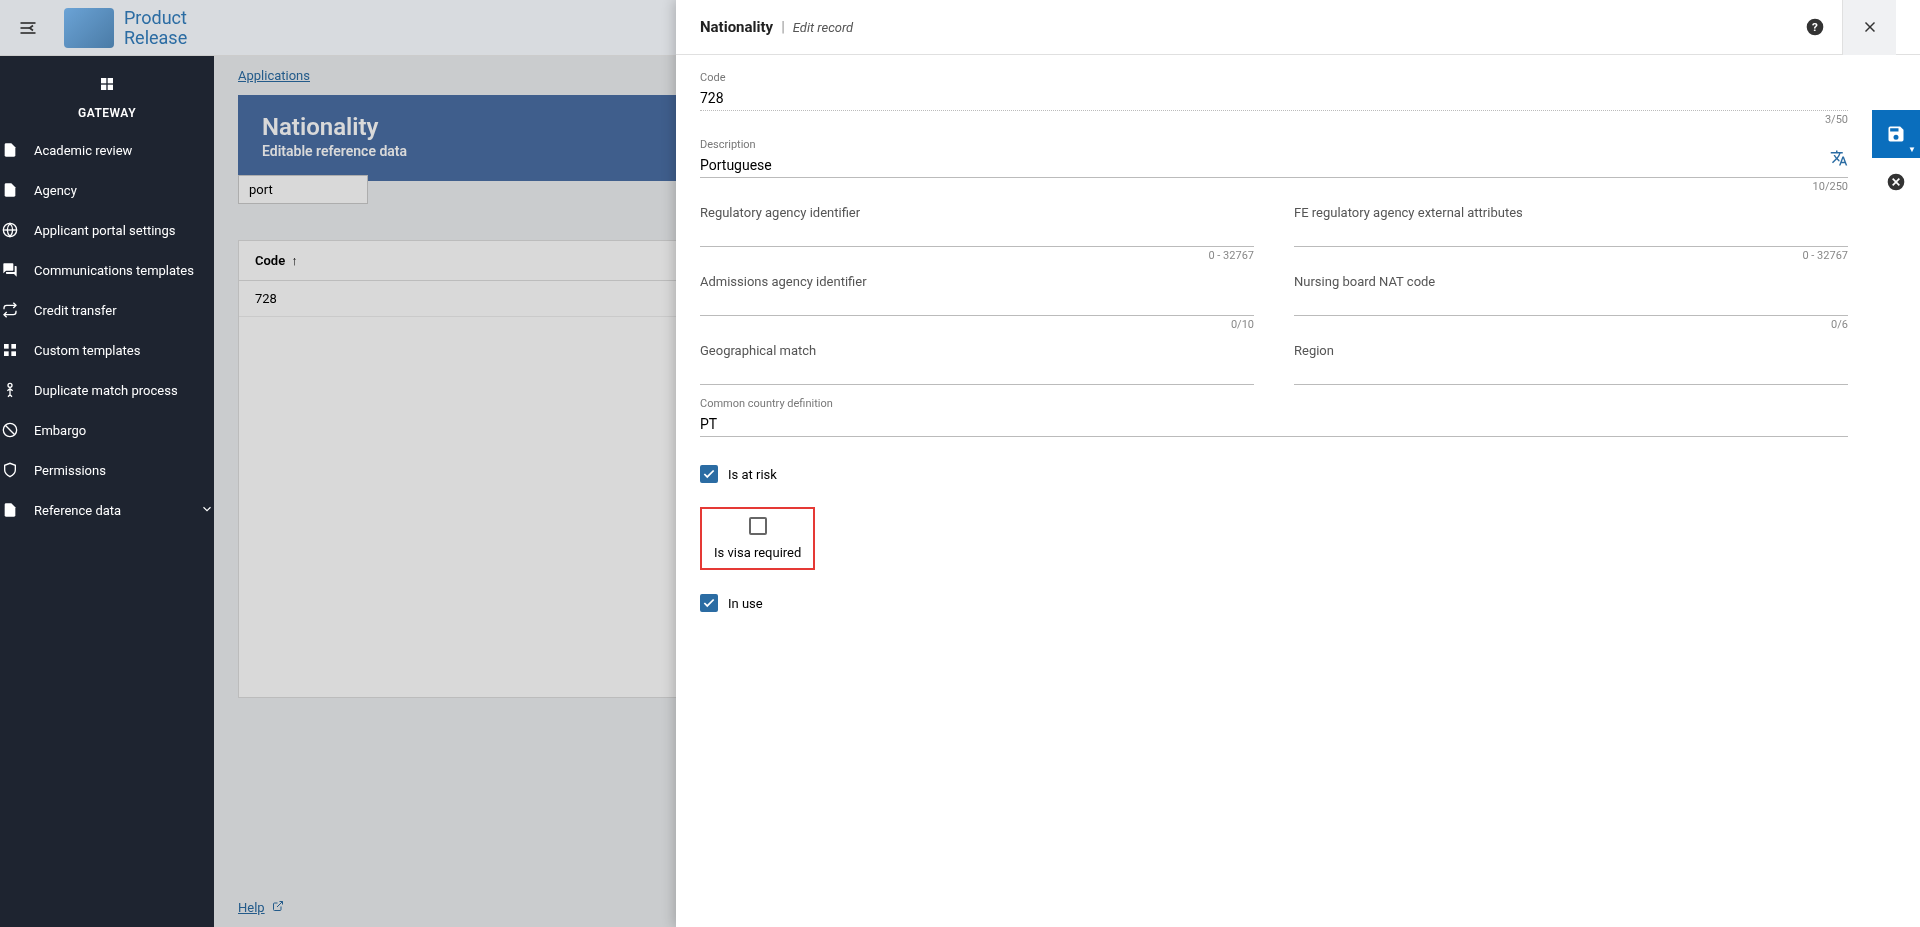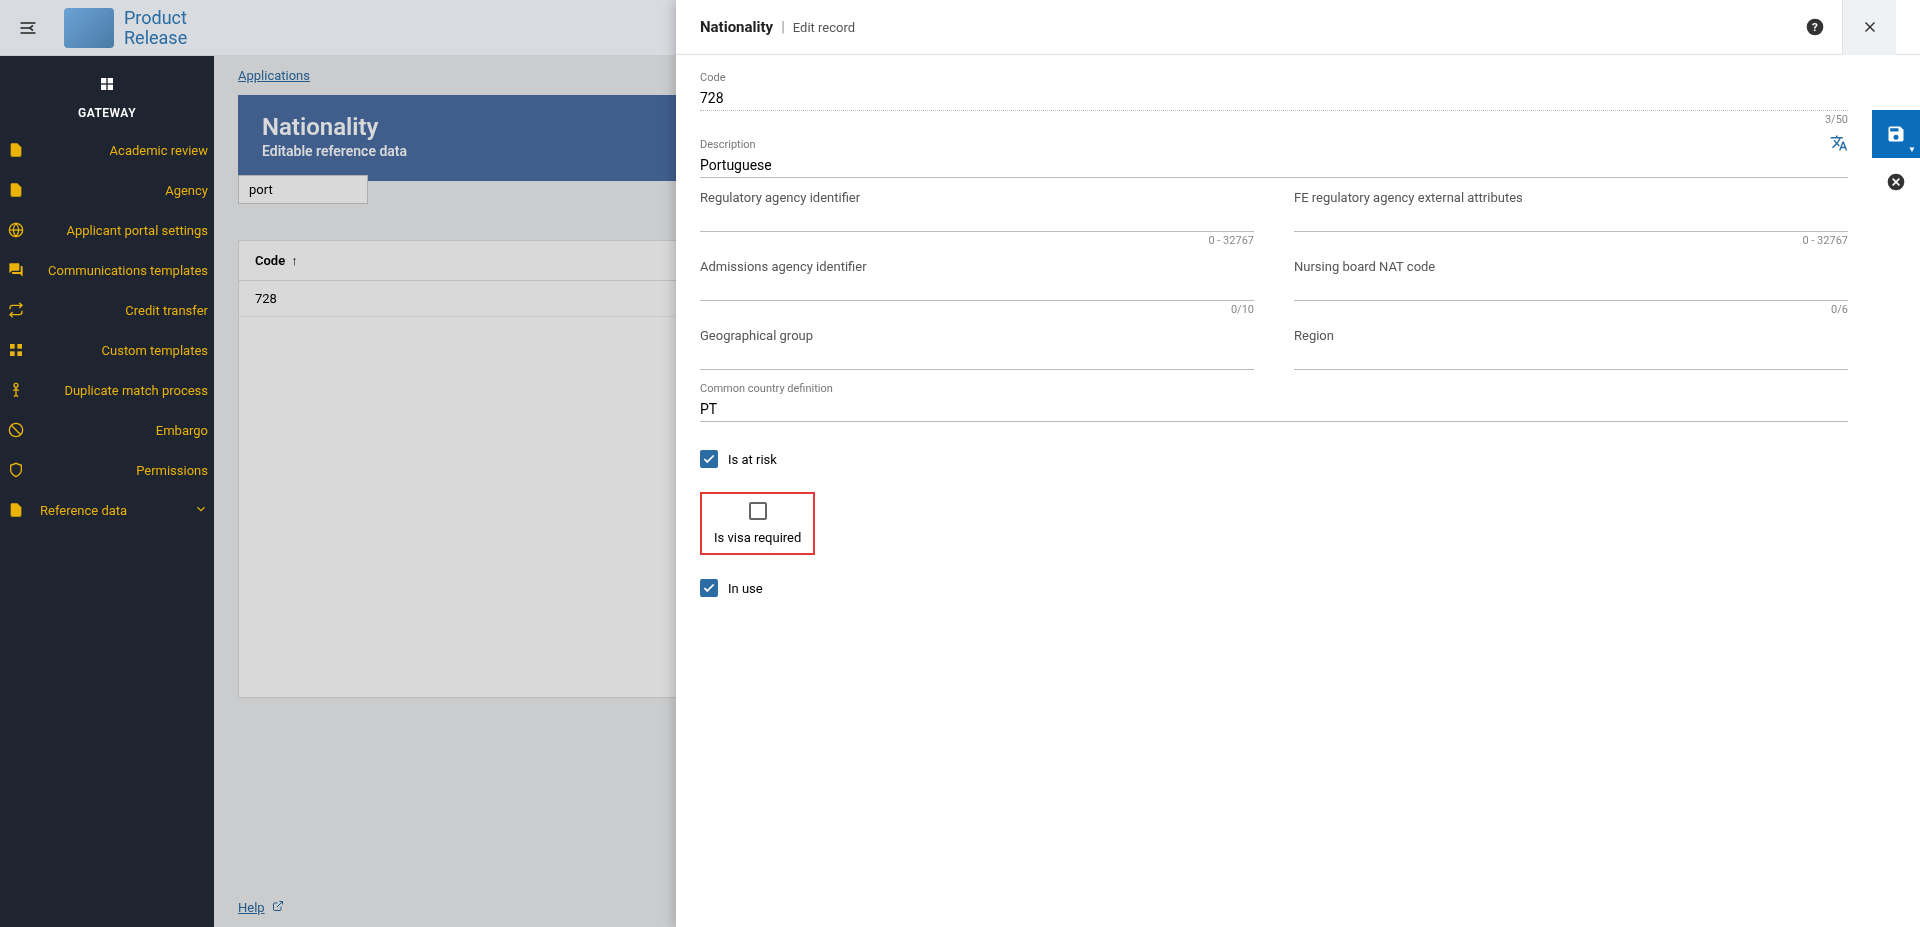--- a/index.html
+++ b/index.html
@@ -80,25 +80,24 @@
       color: #fff;
       font-size: 12px;
       font-weight: 600;
       letter-spacing: 0.5px;
       flex-direction: column;
     }
     .sidebar-item {
       display: flex;
       align-items: center;
       gap: 14px;
-      padding: 10px 6px;
+      padding: 10px 0;
       font-size: 13px;
       cursor: pointer;
-      color: #eab308;
-      justify-content: space-between;
+      color: #ffffff;
     }
     .sidebar-icon {
       width: 20px;
       height: 20px;
       display: flex;
       align-items: center;
       justify-content: center;
       flex-shrink: 0;
     }
     .sidebar-item .chevron {
@@ -210,20 +209,21 @@
       font-weight: 700;
       color: #222;
     }
     .modal-title-sep {
       color: #999;
       font-size: 15px;
     }
     .modal-subtitle {
       font-size: 13px;
       color: #555;
+      font-style: italic;
     }
     .modal-header-actions {
       margin-left: auto;
       display: flex;
       align-items: center;
       gap: 0;
     }
     .header-icon-btn {
       width: 54px;
       height: 55px;
@@ -552,20 +552,21 @@
       
       <div class="form-row">
         <div class="form-field">
           <div class="field-label">Description</div>
           <input class="field-input" value="Portuguese" style="">
           <span class="field-translate">
             <svg width="18" height="18" viewBox="0 0 24 24" fill="currentColor">
                 <path d="M12.87 15.07l-2.54-2.51.03-.03A17.52 17.52 0 0 0 14.07 6H17V4h-7V2H8v2H1v2h11.17C11.5 7.92 10.44 9.75 9 11.35 8.07 10.32 7.3 9.19 6.69 8h-2c.73 1.63 1.73 3.17 2.98 4.56l-5.09 5.02L4 19l5-5 3.11 3.11.76-2.04zM18.5 10h-2L12 22h2l1.12-3h4.75L21 22h2l-4.5-12zm-2.62 7l1.62-4.33L19.12 17h-3.24z"></path>
               </svg>
           </span>
+          <div class="field-hint">10/250</div>
         </div>
       </div>
       
       <div class="form-row">
         <div class="form-field">
           <div class="field-label" style="font-size:13px;color:#555;">Regulatory agency identifier</div>
           <input class="field-input" style="">
           <div class="field-hint">0 - 32767</div>
         </div>
         <div class="form-field">
@@ -583,21 +584,21 @@
         </div>
         <div class="form-field">
           <div class="field-label" style="font-size:13px;color:#555;">Nursing board NAT code</div>
           <input class="field-input" style="">
           <div class="field-hint">0/6</div>
         </div>
       </div>
       
       <div class="form-row">
         <div class="form-field">
-          <div class="field-label" style="font-size:13px;color:#555;">Geographical group</div>
+          <div class="field-label" style="font-size:13px;color:#555;">Geographical match</div>
           <input class="field-input" style="">
         </div>
         <div class="form-field">
           <div class="field-label" style="font-size:13px;color:#555;">Region</div>
           <input class="field-input" style="">
         </div>
       </div>
       
       <div class="form-row">
         <div class="form-field">

